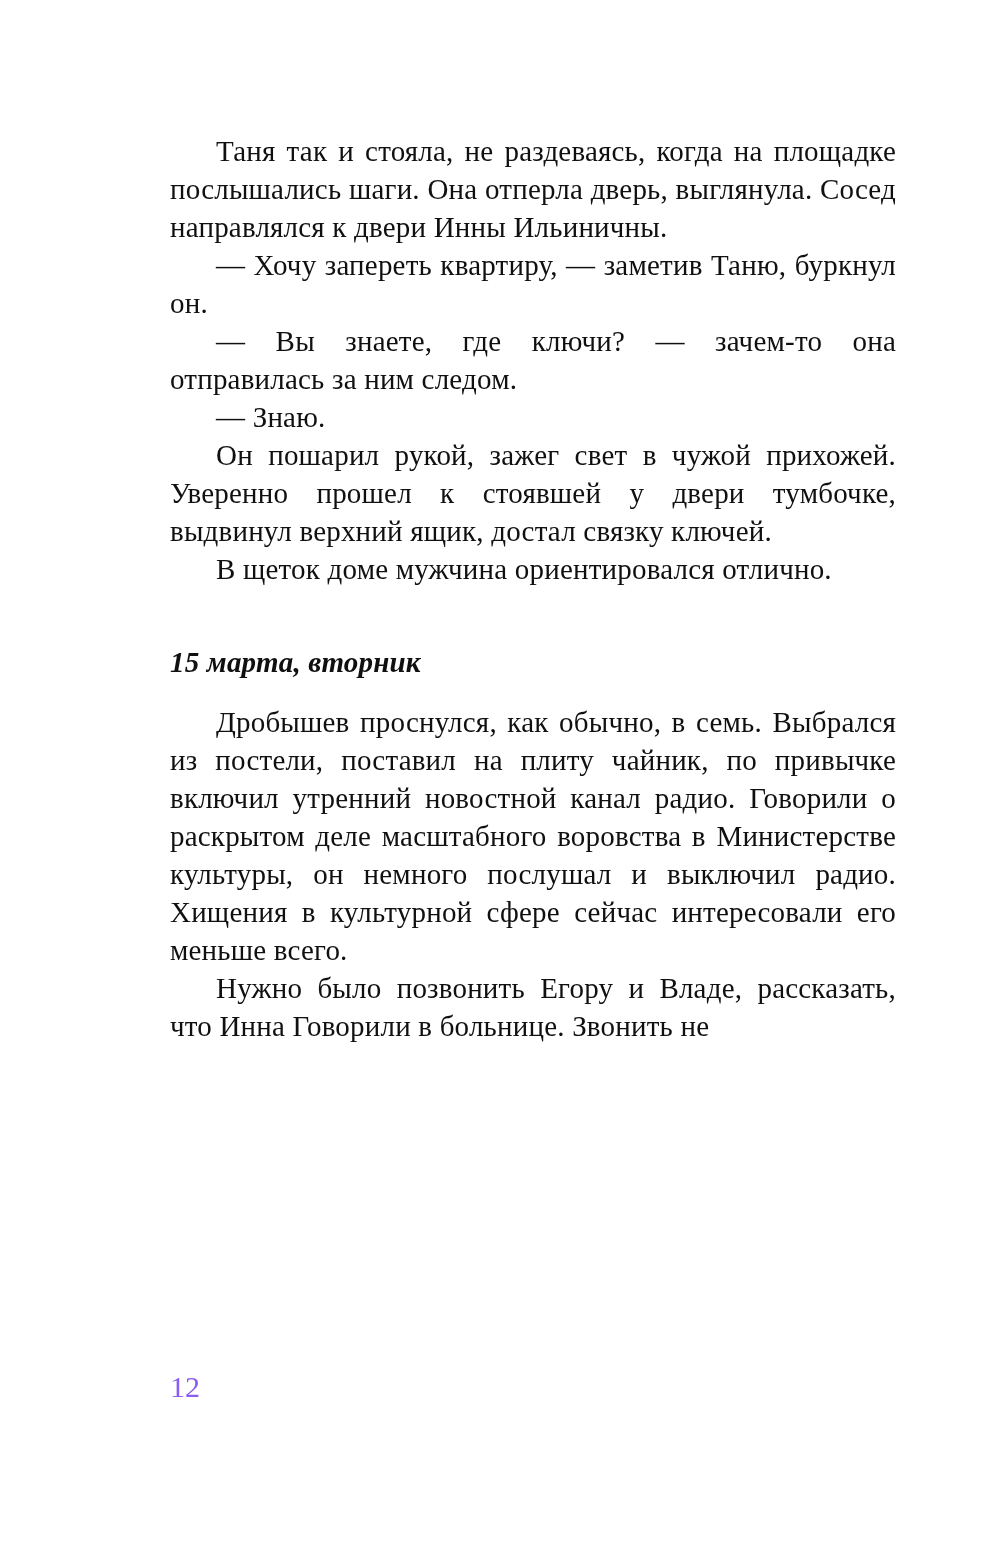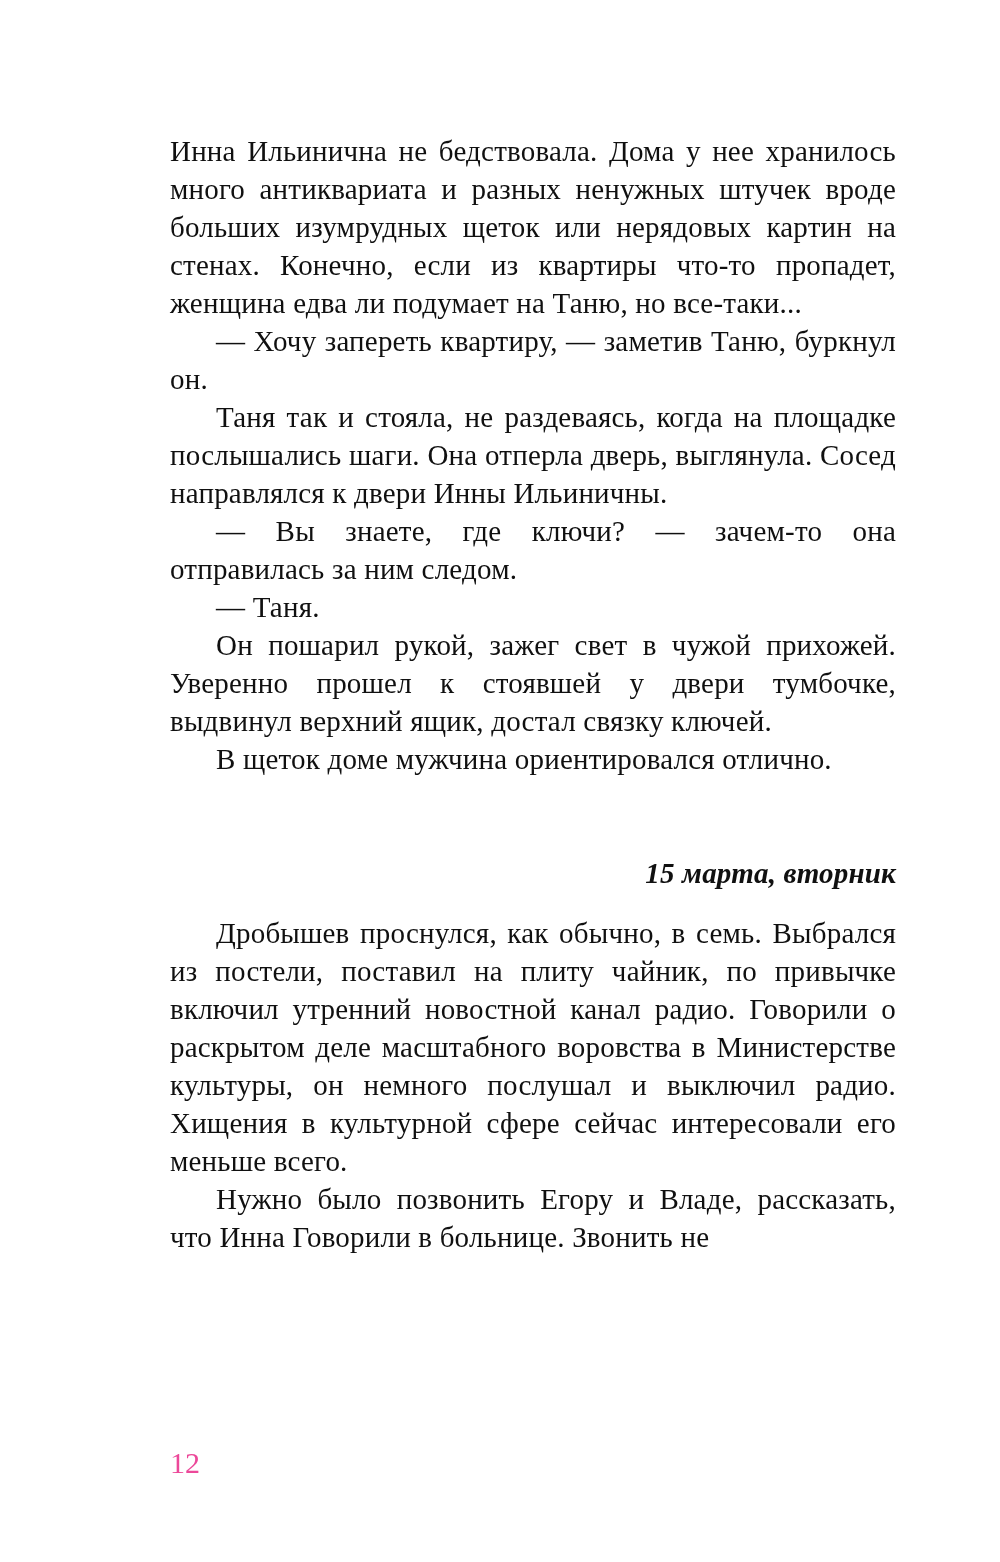--- a/index.html
+++ b/index.html
@@ -31,47 +31,45 @@
     hyphens: auto;
   }
   .text-block p {
     margin: 0;
     text-indent: 0;
   }
   .text-block p.indent {
     text-indent: 46px;
   }
   .text-block h3.date-heading {
-    margin: 76px 0 22px 0;
+    margin: 55px 0 22px 0;
     font-size: 29px;
     line-height: 38px;
     font-style: italic;
     font-weight: bold;
-    text-align: right;
     text-indent: 0;
   }
   .page-number {
     position: absolute;
     left: 170px;
-    top: 1444px;
+    top: 1368px;
     font-size: 30px;
     line-height: 38px;
-    color: #ec4899;
+    color: #8b5cf6;
   }
 </style>
 </head>
 <body>
 
 <div class="book-page">
   <div class="text-block">
-      <p class="no-indent">Инна Ильинична не бедствовала. Дома у нее хранилось много антиквариата и разных ненужных штучек вроде больших изумрудных щеток или нерядовых картин на стенах. Конечно, если из квартиры что-то пропадет, женщина едва ли подумает на Таню, но все-таки...</p>
+      <p class="indent">Таня так и стояла, не раздеваясь, когда на площадке послышались шаги. Она отперла дверь, выглянула. Сосед направлялся к двери Инны Ильиничны.</p>
       <p class="indent">— Хочу запереть квартиру, — заметив Таню, буркнул он.</p>
-      <p class="indent">Таня так и стояла, не раздеваясь, когда на площадке послышались шаги. Она отперла дверь, выглянула. Сосед направлялся к двери Инны Ильиничны.</p>
       <p class="indent">— Вы знаете, где ключи? — зачем-то она отправилась за ним следом.</p>
-      <p class="indent">— Таня.</p>
+      <p class="indent">— Знаю.</p>
       <p class="indent">Он пошарил рукой, зажег свет в чужой прихожей. Уверенно прошел к стоявшей у двери тумбочке, выдвинул верхний ящик, достал связку ключей.</p>
       <p class="indent">В щеток доме мужчина ориентировался отлично.</p>
       <h3 class="date-heading">15 марта, вторник</h3>
       <p class="indent">Дробышев проснулся, как обычно, в семь. Выбрался из постели, поставил на плиту чайник, по привычке включил утренний новостной канал радио. Говорили о раскрытом деле масштабного воровства в Министерстве культуры, он немного послушал и выключил радио. Хищения в культурной сфере сейчас интересовали его меньше всего.</p>
       <p class="indent">Нужно было позвонить Егору и Владе, рассказать, что Инна Говорили в больнице. Звонить не</p>
     </div>
   <div class="page-number">12</div>
 </div>
 
 </body></html>

